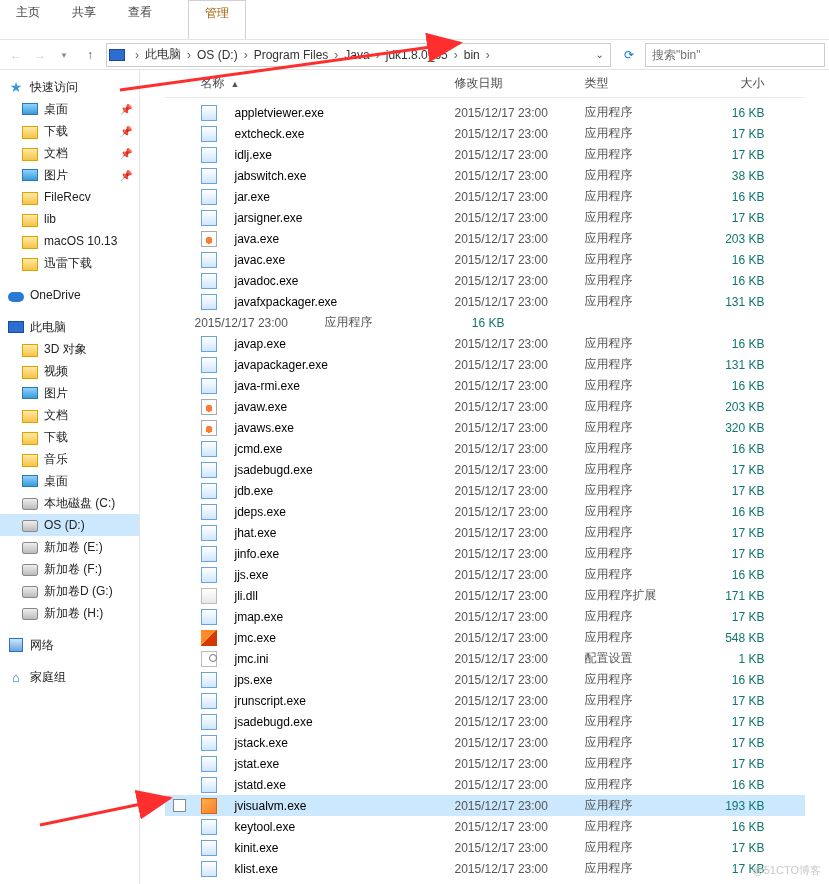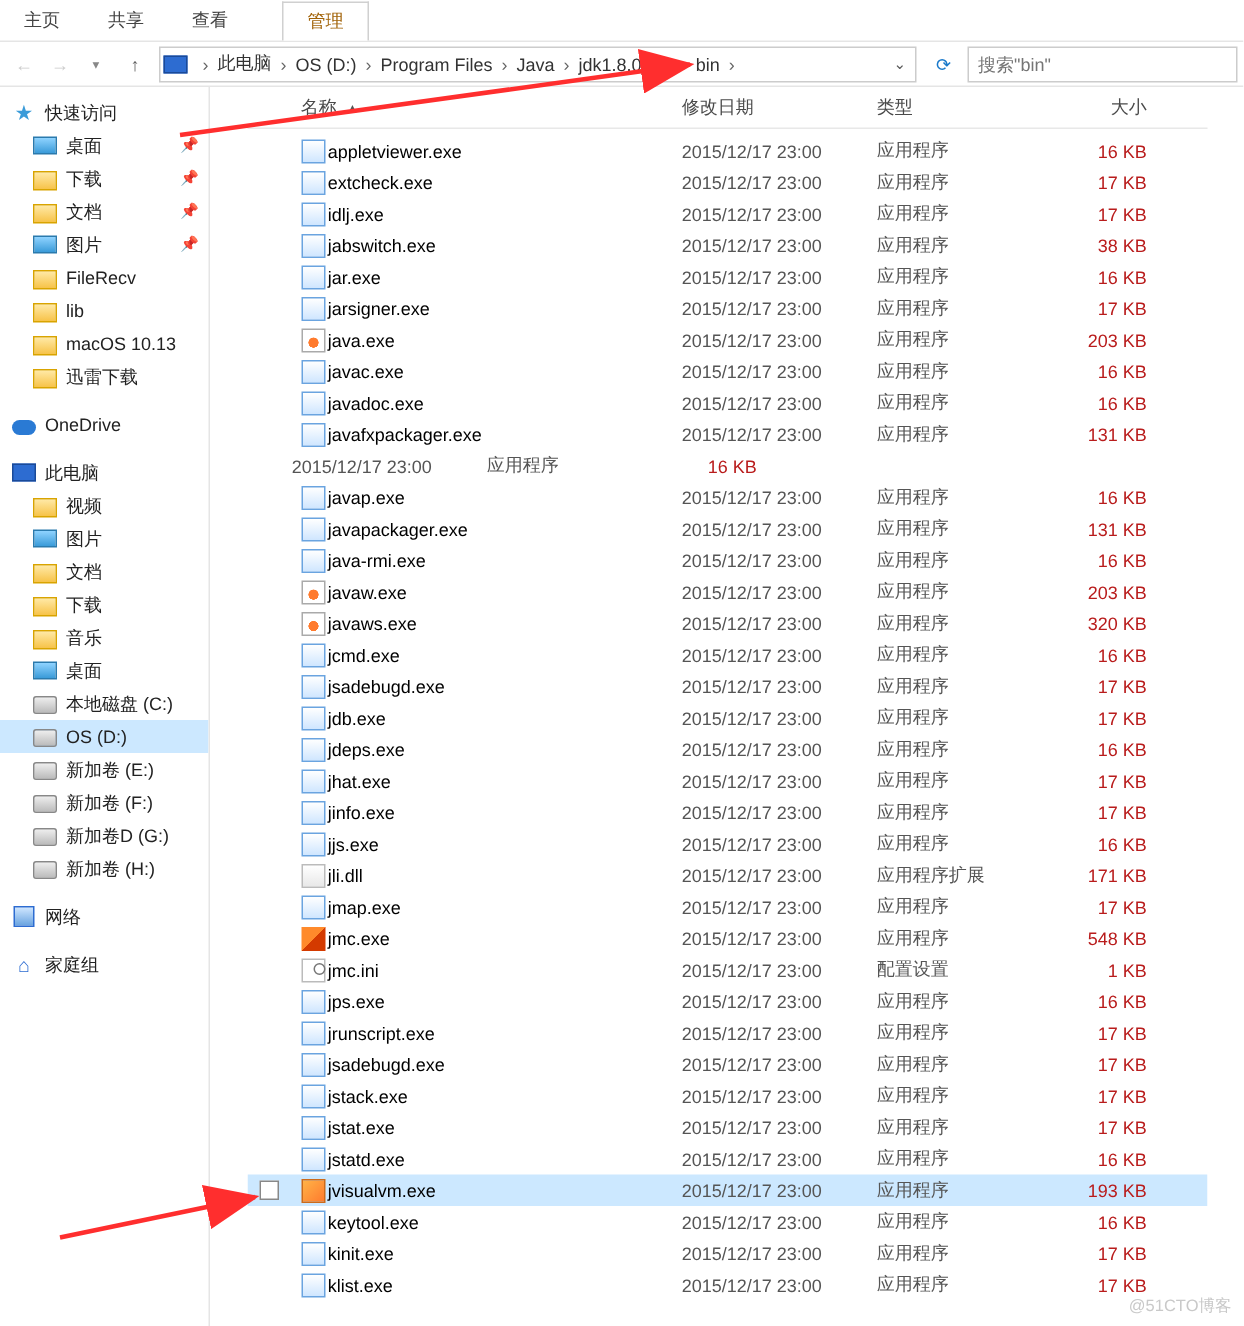--- a/index.html
+++ b/index.html
@@ -1,18 +1,18 @@
 <!DOCTYPE html>
 <html><head>
 <meta charset="utf-8">
 <style>
 * { margin: 0; padding: 0; box-sizing: border-box; font-family: "Microsoft YaHei", "Segoe UI", sans-serif; font-size: 12px; }
 body { background: #fff; width: 829px; height: 884px; overflow: hidden; position: relative; }
 
-.ribbon { height: 28px; background: #fff; display: flex; border-bottom: 1px solid #e5e5e5; align-items: center; }
+.ribbon { height: 40px; background: #fff; display: flex; border-bottom: 1px solid #e5e5e5; }
 .ribbon-tab { padding: 4px 16px; color: #444; cursor: default; }
 .ribbon-tab.mgmt { background: #fff; border: 1px solid #d0d0d0; border-bottom: none; color: #a16207; }
 
 .nav { display: flex; align-items: center; height: 30px; border-bottom: 1px solid #e5e5e5; padding: 0 4px; }
 .nav-arrow { width: 24px; height: 24px; display: flex; align-items: center; justify-content: center; color: #888; }
 .nav-arrow.disabled { color: #ccc; }
 .up-arrow { width: 24px; height: 24px; display: flex; align-items: center; justify-content: center; color: #555; margin: 0 2px; }
 .breadcrumb { flex: 1; display: flex; align-items: center; height: 24px; border: 1px solid #ccc; background: #fff; margin: 0 6px 0 2px; padding: 0 2px; }
 .crumb-sep { color: #666; padding: 0 4px; }
 .crumb { color: #333; padding: 0 2px; }
@@ -38,24 +38,24 @@
 .c-date { flex: 0 0 130px; }
 .c-type { flex: 0 0 110px; }
 .c-size { flex: 0 0 110px; text-align: right; padding-right: 40px; }
 .col-sort { font-size: 9px; color: #555; margin-left: 2px; }
 
 .filelist { flex: 1; overflow-y: auto; position: relative; padding-top: 4px; }
 .row { display: flex; align-items: center; height: 21px; }
 .row.sel { background: #cce8ff; }
 .r-chk { width: 30px; display: flex; justify-content: center; }
 .chk-box { width: 13px; height: 13px; border: 1px solid #888; background: #fff; }
-.r-name { flex: 0 0 260px; display: flex; align-items: center; gap: 2px; padding-left: 6px; }
+.r-name { flex: 0 0 260px; display: flex; align-items: center; gap: 18px; padding-left: 6px; }
 .r-date { flex: 0 0 130px; color: #555; }
 .r-type { flex: 0 0 110px; color: #555; }
-.r-size { flex: 0 0 110px; text-align: right; color: #b91c1c; padding-right: 40px; }
+.r-size { flex: 0 0 110px; text-align: right; color: #0f766e; padding-right: 40px; }
 .file-icon { width: 16px; height: 16px; display: inline-flex; align-items: center; justify-content: center; font-size: 10px; }
 .ico-exe { border: 1px solid #6aa4e0; background: linear-gradient(#fff,#cfe6ff); }
 .ico-java { background: radial-gradient(circle at 50% 60%, #ff7b2e 30%, #fff 32%); border: 1px solid #aaa; }
 .ico-jmc { background: linear-gradient(135deg,#ff8a2b 50%,#d43a00 50%); }
 .ico-dll { border: 1px solid #bbb; background: linear-gradient(#fff,#e8e8e8); }
 .ico-ini { border: 1px solid #bbb; background: #fff; position: relative; }
 .ico-ini::after { content:""; position:absolute; top:2px; left:7px; width:6px; height:6px; border:1px solid #777; border-radius:50%; }
 .ico-jv { background: linear-gradient(135deg,#ffb347,#ff7b2e); border: 1px solid #cc6a1a; }
 
 .arrow-red { position: absolute; pointer-events: none; }
@@ -176,20 +176,26 @@
       <span class="side-icon">
           <span class="pc-ico"></span>
         </span>
       <span class="side-label">此电脑</span>
     </div>
     <div id="pc-items">
         <div class="side-item sub">
           <span class="side-icon">
             <span class="folder-ico"></span>
           </span>
+          <span class="side-label">3D 对象</span>
+        </div>
+        <div class="side-item sub">
+          <span class="side-icon">
+            <span class="folder-ico"></span>
+          </span>
           <span class="side-label">视频</span>
         </div>
         <div class="side-item sub">
           <span class="side-icon">
             <span class="img-ico"></span>
           </span>
           <span class="side-label">图片</span>
         </div>
         <div class="side-item sub">
           <span class="side-icon">

